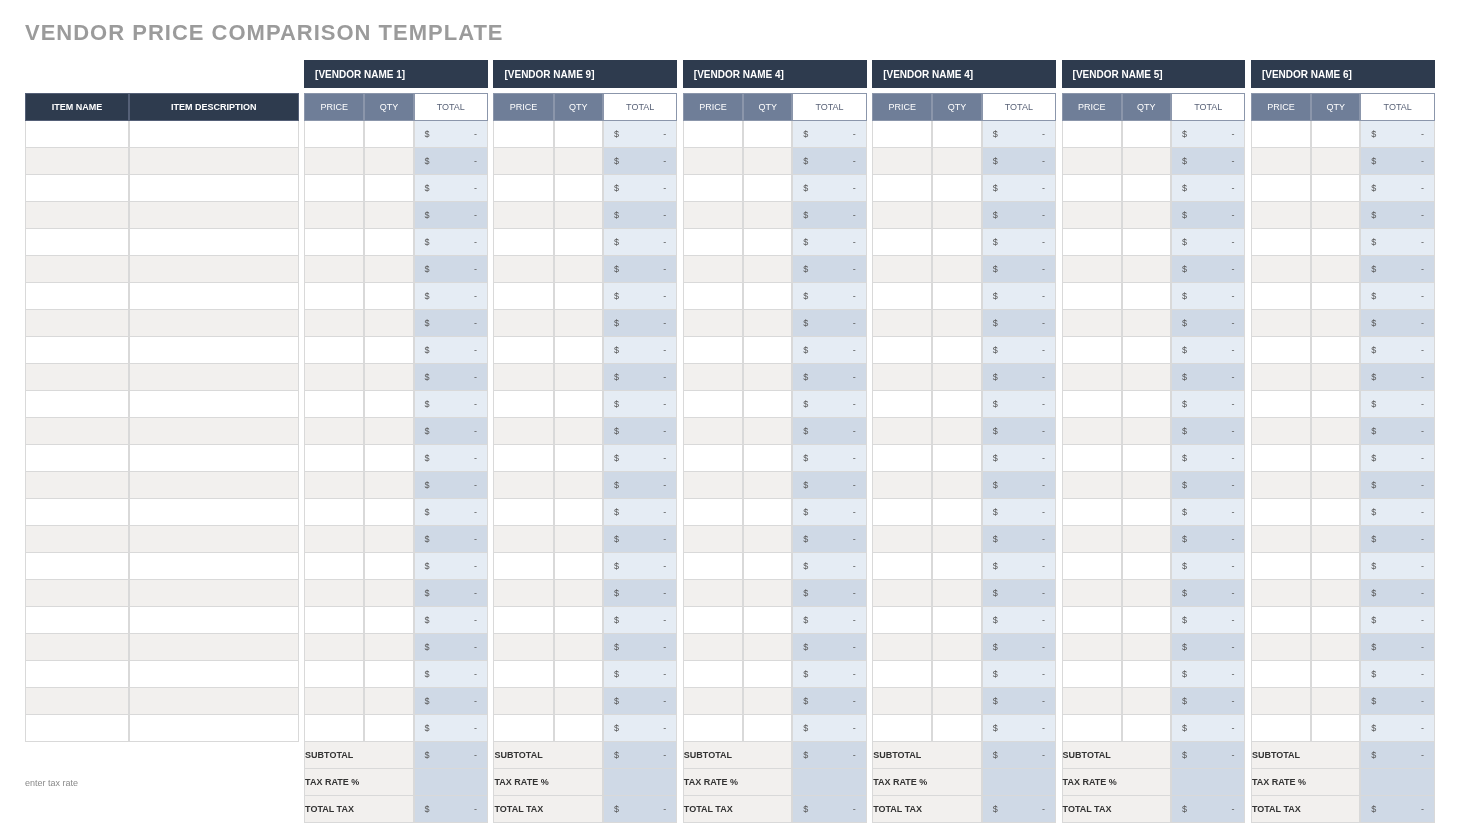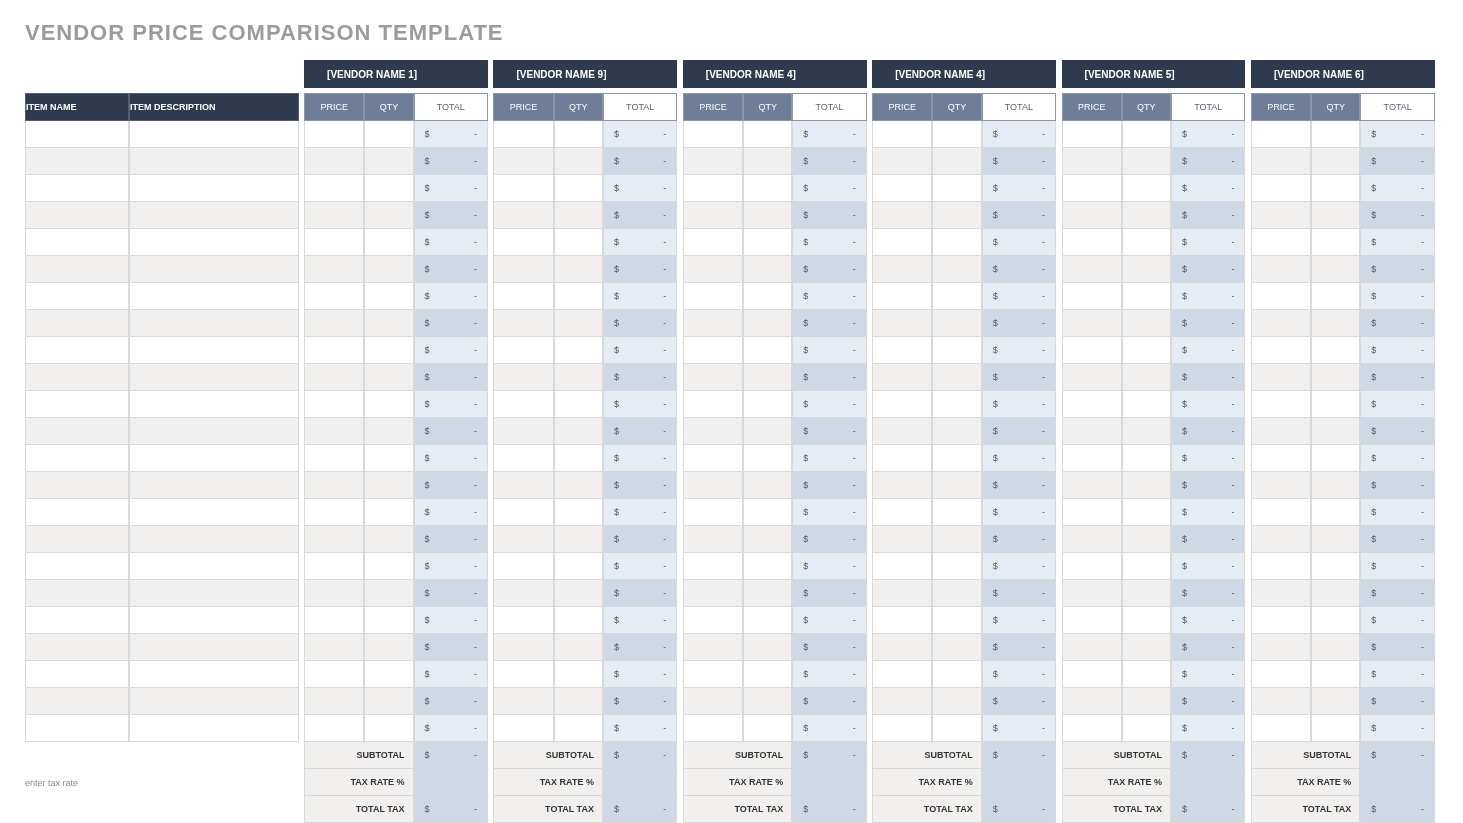--- a/index.html
+++ b/index.html
@@ -37,28 +37,29 @@
   .c-total { width: 68px; }
   .vgap    { width: 5px; }
   .hgap    { height: 5px; }
   .hgap td { height: 5px; border: none !important; background: transparent !important; }
 
   .vendor-hdr {
     background: #2e3b4e;
     color: #fff;
     font-weight: bold;
     font-size: 10px;
-    padding-left: 22px;
+    padding-left: 10px;
     border: 1px solid #2e3b4e;
   }
   .dh { 
     background: #2e3b4e;
     color: #fff;
     font-weight: bold;
     font-size: 9px;
+    text-align: center;
     border: 1px solid #556077;
   }
   .sh { 
     background: #6f7e98;
     color: #fff;
     font-weight: normal;
     font-size: 9px;
     text-align: center;
     border: 1px solid #8b96ab;
   }
@@ -91,21 +92,20 @@
     transform: translateY(-50%);
     font-size: 9px;
     color: #555;
   }
   .sum-lbl {
     border: 1px solid #d9d9d9;
     border-top: none;
     background: #f2f0ee;
     font-weight: bold;
     font-size: 9px;
-    text-align: right;
     padding-right: 8px;
     color: #333;
   }
   .sum-val {
     border: 1px solid #d9d9d9;
     border-top: none;
     background: #cfd9e6;
     position: relative;
   }
   .sum-val-plain {

